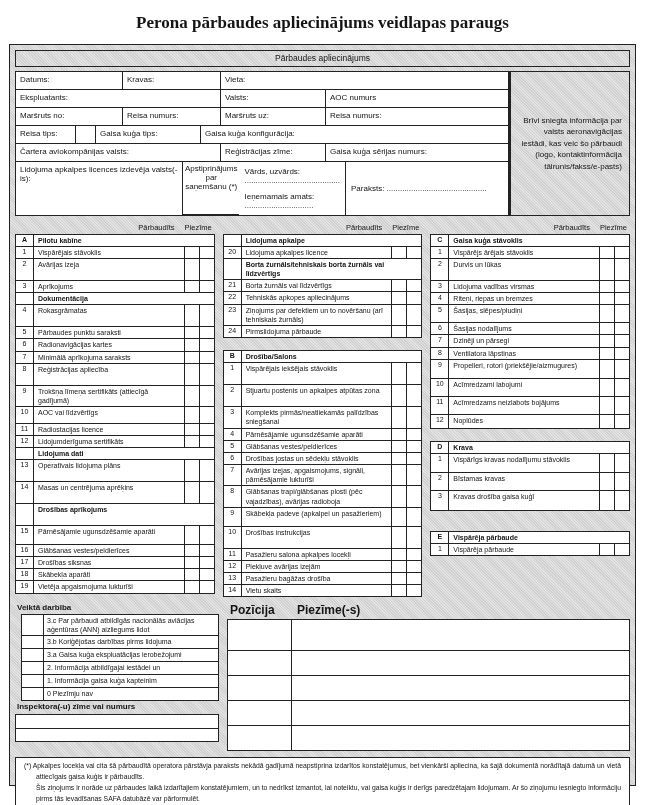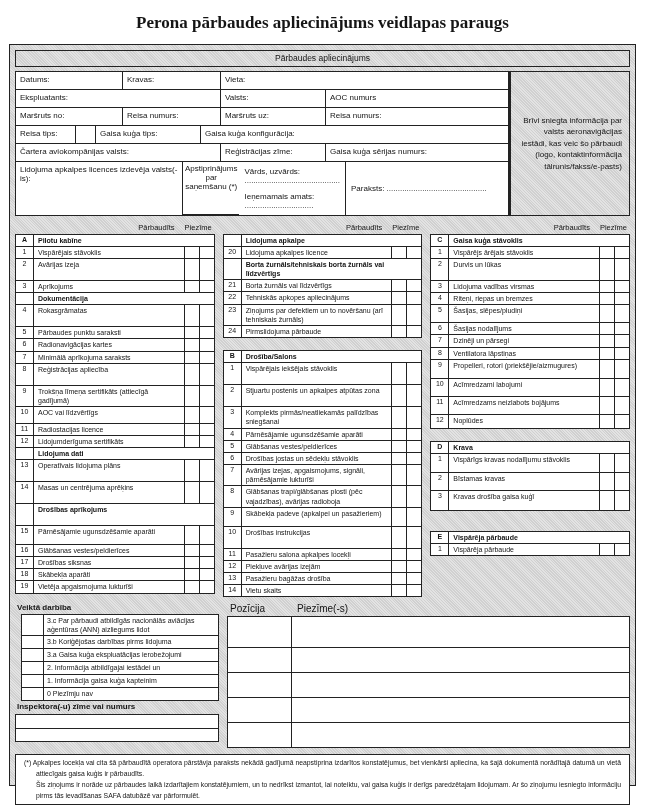--- a/index.html
+++ b/index.html
@@ -48,21 +48,21 @@
   .blabel{font-size:8px;font-weight:bold;padding:1px 0 2px 2px}
   .atable{border:1px solid #222;background:#fff;margin-left:6px}
   .arow{display:flex;border-top:1px solid #222;min-height:13px}
   .arow:first-child{border-top:none}
   .abox{width:22px;flex-shrink:0;border-right:1px solid #222}
   .atxt{flex:1;font-size:7px;line-height:1.3;padding:1px 3px}
   .ibox{border:1px solid #222;background:#fff;margin-top:1px}
   .irow{height:13px;border-top:1px solid #222}
   .irow:first-child{border-top:none}
   .bright{flex:1;min-width:0}
-  .nghead{display:flex;font-size:10px;font-weight:normal;padding:1px 0 2px}
+  .nghead{display:flex;font-size:12px;font-weight:bold;padding:1px 0 2px}
   .nghead .pos{width:70px;padding-left:3px}
   .notes-grid{border:1px solid #222;background:#fff}
   .nrow{display:flex;border-top:1px solid #222;height:25px}
   .nrow:first-child{border-top:none;height:30px}
   .npos{width:64px;flex-shrink:0;border-right:1px solid #222}
   .ntxt{flex:1}
   
   .footnote{margin-top:6px;border:1px solid #222;background:#fff;padding:3px 8px;
     font-size:6.8px;line-height:1.6;text-align:justify}
   .footnote p{padding-left:12px}

